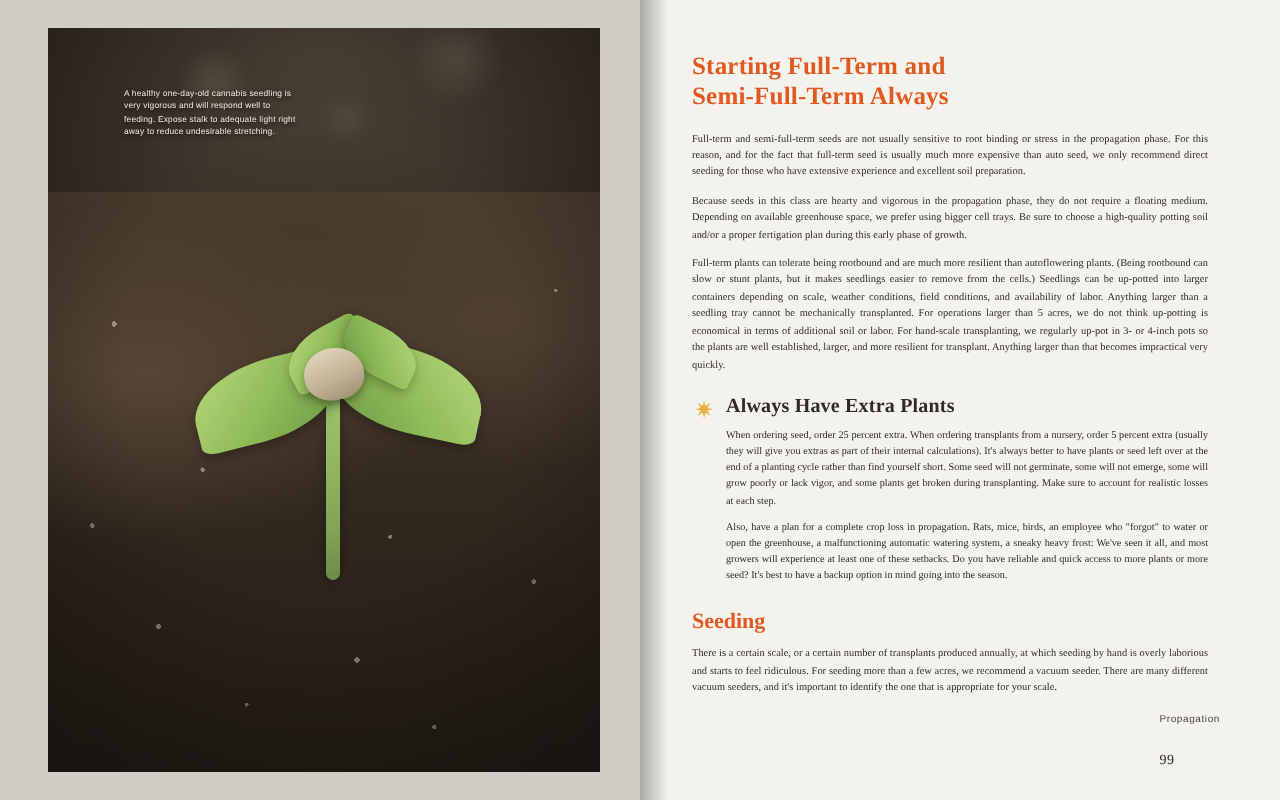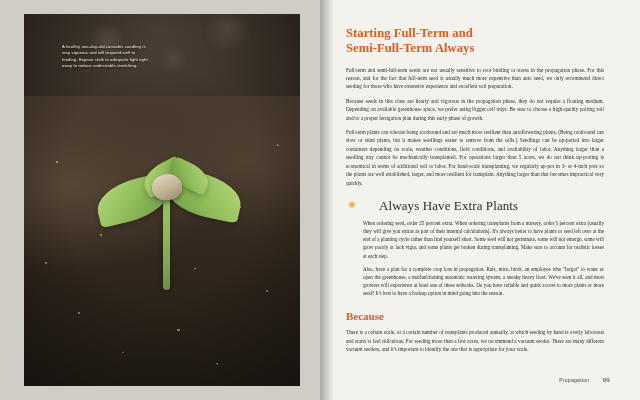--- a/index.html
+++ b/index.html
@@ -163,43 +163,44 @@
     position: absolute;
     left: 0; top: 1px;
     width: 12px; height: 12px;
     color: #e8b23a;
     font-size: 12px;
     line-height: 12px;
     text-align: center;
   }
   .callout h3 {
     color: #2e2b27;
-    font-size: 13px;
-    font-weight: normal;
-    margin: 0 0 5px 16px;
+    font-size: 10px;
+    font-weight: bold;
+    margin: 0 0 5px 0;
     letter-spacing: .1px;
   }
   .callout p {
     color: #2e2b27;
     font-size: 5.1px;
     line-height: 1.6;
     margin: 0 0 5px 0;
     text-align: justify;
   }
 
   .folio {
     position: absolute;
     right: 30px; bottom: 16px;
     display: flex;
     align-items: baseline;
     gap: 13px;
     font-family: "Liberation Sans", sans-serif;
     font-size: 5px;
     color: #4a4640;
     letter-spacing: .3px;
+    flex-direction: column;
   }
   .folio .num {
     font-family: "Liberation Serif", serif;
     font-size: 7px;
     color: #2e2b27;
   }
 </style>
 </head>
 <body>
 
@@ -235,21 +236,21 @@
     <p class="body">Because seeds in this class are hearty and vigorous in the propagation phase, they do not require a floating medium. Depending on available greenhouse space, we prefer using bigger cell trays. Be sure to choose a high-quality potting soil and/or a proper fertigation plan during this early phase of growth.</p>
     <p class="body">Full-term plants can tolerate being rootbound and are much more resilient than autoflowering plants. (Being rootbound can slow or stunt plants, but it makes seedlings easier to remove from the cells.) Seedlings can be up-potted into larger containers depending on scale, weather conditions, field conditions, and availability of labor. Anything larger than a seedling tray cannot be mechanically transplanted. For operations larger than 5 acres, we do not think up-potting is economical in terms of additional soil or labor. For hand-scale transplanting, we regularly up-pot in 3- or 4-inch pots so the plants are well established, larger, and more resilient for transplant. Anything larger than that becomes impractical very quickly.</p>
 
     <div class="callout">
       <span class="star">✷</span>
       <h3>Always Have Extra Plants</h3>
       <p>When ordering seed, order 25 percent extra. When ordering transplants from a nursery, order 5 percent extra (usually they will give you extras as part of their internal calculations). It's always better to have plants or seed left over at the end of a planting cycle rather than find yourself short. Some seed will not germinate, some will not emerge, some will grow poorly or lack vigor, and some plants get broken during transplanting. Make sure to account for realistic losses at each step.</p>
       <p>Also, have a plan for a complete crop loss in propagation. Rats, mice, birds, an employee who "forgot" to water or open the greenhouse, a malfunctioning automatic watering system, a sneaky heavy frost: We've seen it all, and most growers will experience at least one of these setbacks. Do you have reliable and quick access to more plants or more seed? It's best to have a backup option in mind going into the season.</p>
     </div>
 
-    <h2 class="sub">Because</h2>
+    <h2 class="sub">Seeding</h2>
     <p class="body">There is a certain scale, or a certain number of transplants produced annually, at which seeding by hand is overly laborious and starts to feel ridiculous. For seeding more than a few acres, we recommend a vacuum seeder. There are many different vacuum seeders, and it's important to identify the one that is appropriate for your scale.</p>
 
     <div class="folio">
       <span>Propagation</span>
       <span class="num">99</span>
     </div>
   </div>
 </div>
 
 </body></html>

